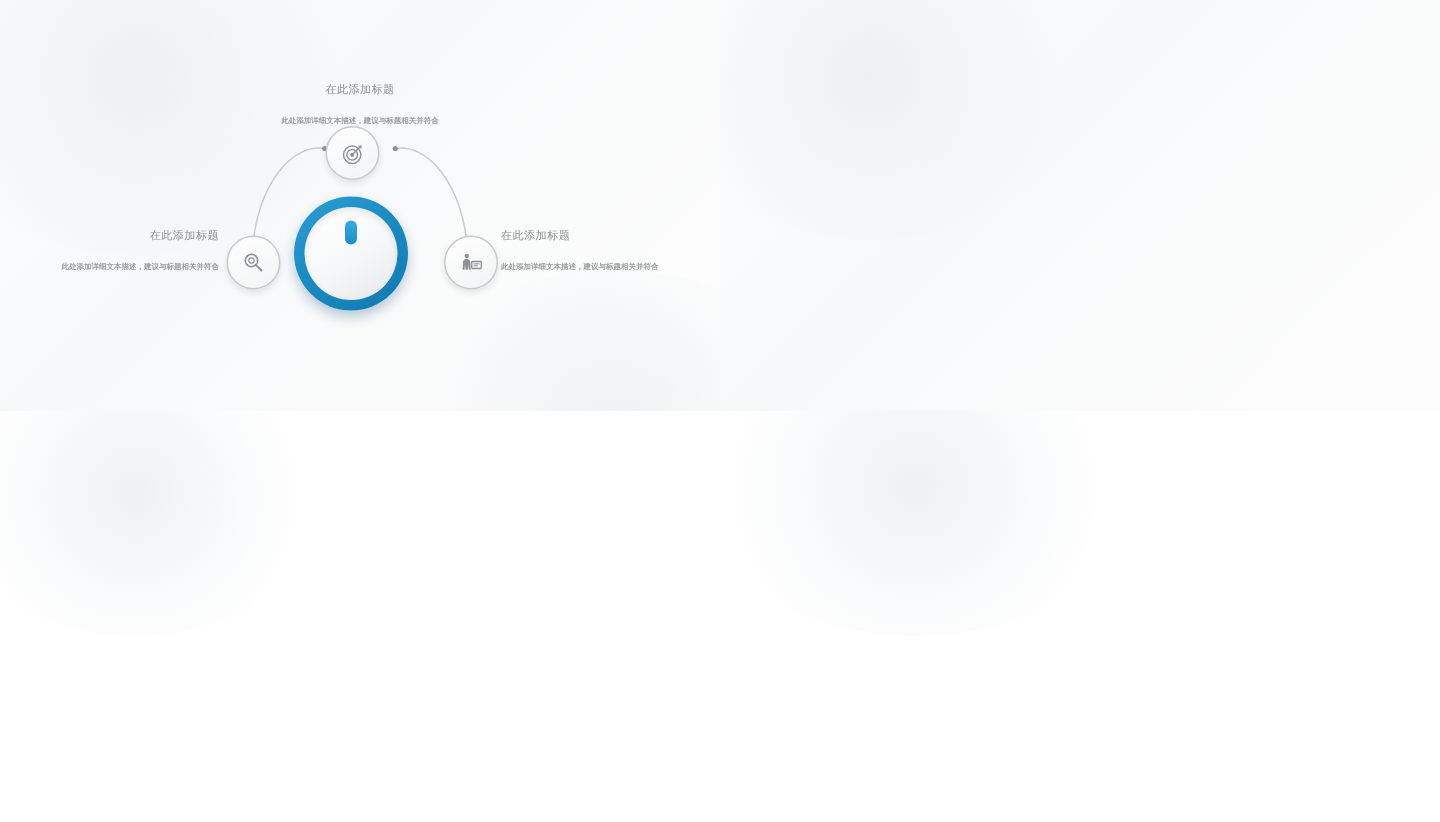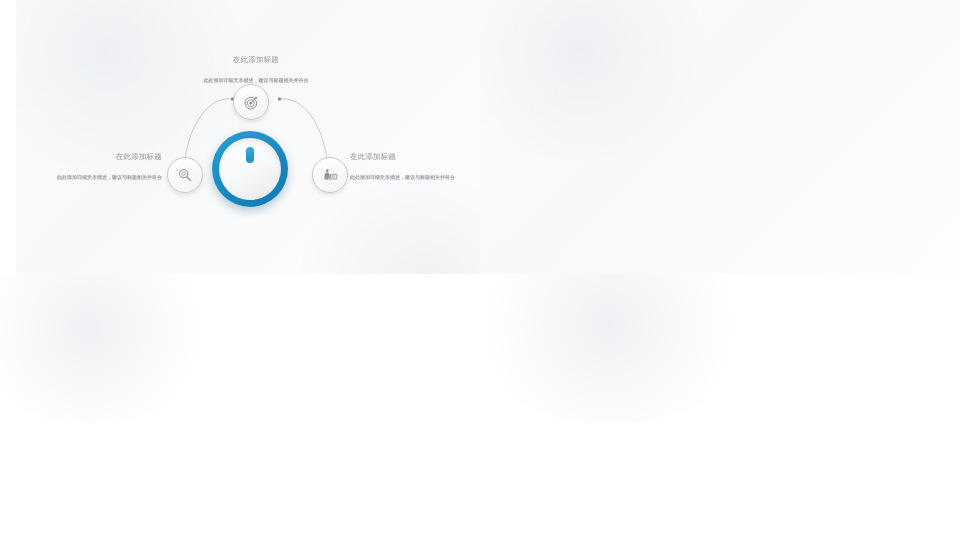--- a/index.html
+++ b/index.html
@@ -6,21 +6,21 @@
   body{
     width:960px;height:548px;background:#ffffff;
     font-family:"DejaVu Sans","Liberation Sans",sans-serif;
     overflow:hidden;
   }
   .page{position:relative;width:960px;height:548px;}
 
   
   .quad{position:absolute;overflow:hidden;background:
         linear-gradient(135deg,#fbfbfc 0%,#f7f8f9 40%,#fdfdfd 100%);}
-  #q-tl{left:0;top:0;width:480px;height:274px;margin-left:16px;}
+  #q-tl{left:0;top:0;width:480px;height:274px;}
   #q-tr{left:480px;top:0;width:480px;height:274px;}
   #q-bl{left:0;top:274px;width:480px;height:274px;background:#ffffff;}
   #q-br{left:480px;top:274px;width:480px;height:274px;background:#ffffff;}
 
   .softwash{position:absolute;border-radius:50%;
      background:radial-gradient(circle,rgba(235,238,241,.85) 0%,rgba(255,255,255,0) 70%);
      pointer-events:none;}
 
   
   .t-head{color:#8e9094;font-size:7.4px;letter-spacing:.3px;}

